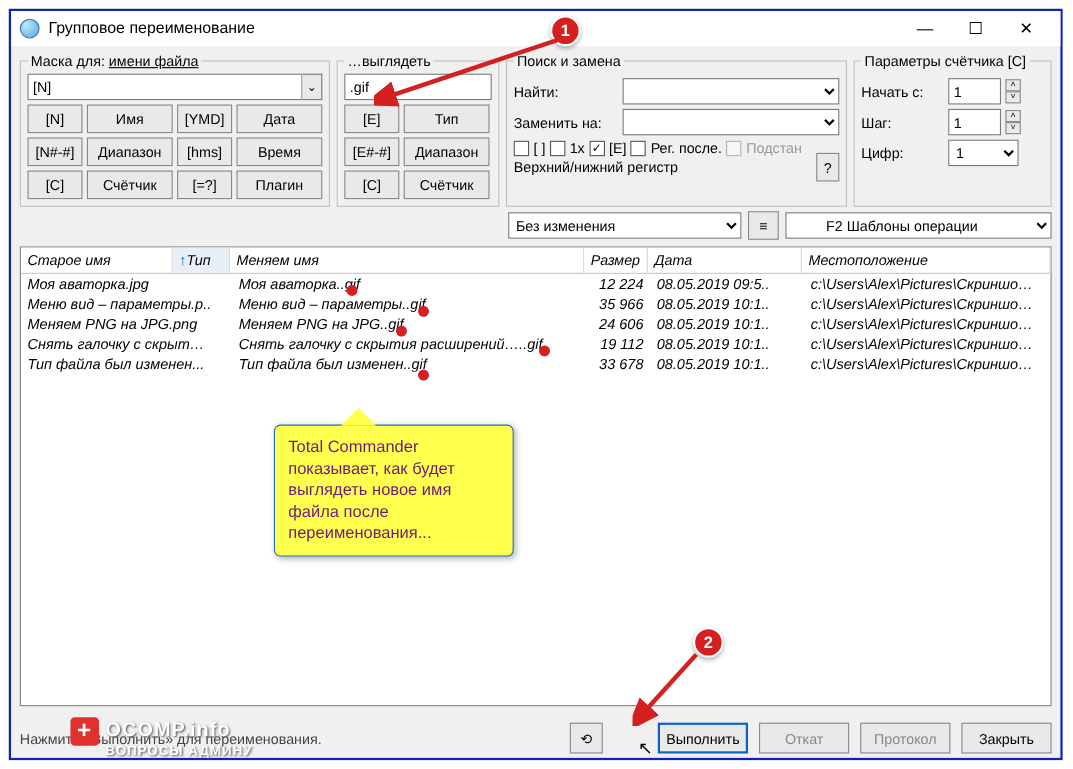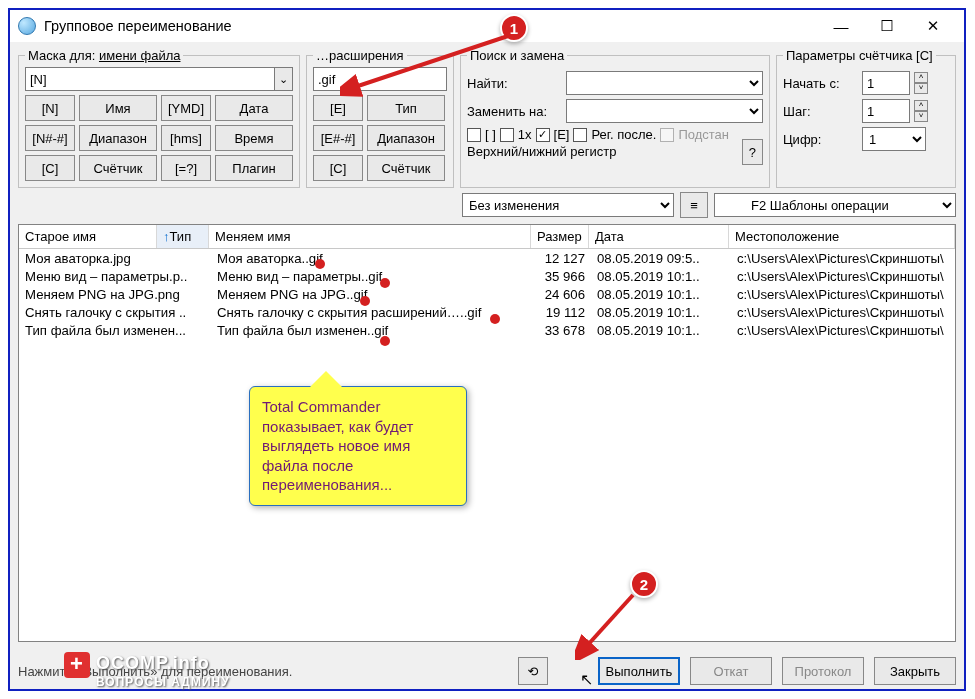--- a/index.html
+++ b/index.html
@@ -32,21 +32,21 @@
 .chkline { display:flex; gap:4px; align-items:center; font-size:13px; margin-top:4px; }
 .chk { width:14px; height:14px; border:1px solid #555; background:#fff; display:inline-flex; align-items:center; justify-content:center; font-size:11px; }
 .g-count .lbl { width:75px; font-size:13px; }
 .g-count .inp { width:48px; }
 .g-count .spn { width:14px; font-size:8px; line-height:8px; display:flex; flex-direction:column; }
 .g-count .spn div { border:1px solid #888; height:11px; background:#e9e9e9; text-align:center; }
 .opts { display:flex; gap:6px; margin-top:4px; align-items:center; }
 .opts .sel { flex:1; }
 .opts .sq { width:28px; height:26px; }
 .f2 { width:168px;padding-left:32px; }
-.table { margin-top:6px; border:1px solid #828282; background:#fff; height:418px; overflow:hidden; }
+.table { margin-top:6px; border:1px solid #828282; background:#fff; height:418px; overflow:hidden;font-style:italic; }
 .thead { display:flex; background:#fff; border-bottom:1px solid #c8c8c8; height:24px; align-items:center; font-size:13px; }
 .th { padding:2px 6px; border-right:1px solid #d8d8d8; height:100%; display:flex; align-items:center; }
 .sorted { background:#e8eff8; }
 .tbody { font-size:13.2px; }
 .tr { display:flex; height:18px; align-items:center; }
 .td { padding:0 6px; white-space:nowrap; overflow:hidden; text-overflow:ellipsis; }
 .c-old{width:180px} .c-typ{width:10px} .c-new{width:322px} .c-size{width:58px;text-align:right} .c-date{width:140px} .c-loc{flex:1}
 .th.c-old{width:138px} .th.c-typ{width:52px}
 .footer { position:absolute; bottom:4px; left:8px; right:8px; display:flex; align-items:center; gap:10px; font-size:13px; }
 .fbtn { height:28px; min-width:82px; border:1px solid #888; background:#e9e9e9; display:flex; align-items:center; justify-content:center; font-size:13px; }
@@ -100,21 +100,21 @@
         </div>
         <div class="row">
           <div class="btn short">[C]</div>
           <div class="btn label">Счётчик</div>
           <div class="btn short">[=?]</div>
           <div class="btn label">Плагин</div>
         </div>
       </fieldset>
 
       <fieldset class="g-ext">
-        <legend>…расширения</legend>
+        <legend>…выглядеть</legend>
         <div class="inprow">
           <input class="inp" value=".gif" style="">
         </div>
         <div class="row">
           <div class="btn short">[E]</div>
           <div class="btn label">Тип</div>
         </div>
         <div class="row">
           <div class="btn short">[E#-#]</div>
           <div class="btn label">Диапазон</div>
@@ -193,21 +193,21 @@
         <div class="th c-new">Меняем имя</div>
         <div class="th c-size">Размер</div>
         <div class="th c-date">Дата</div>
         <div class="th c-loc">Местоположение</div>
       </div>
       <div class="tbody" id="tbody">
           <div class="tr">
             <div class="td c-old">Моя аваторка.jpg</div>
             <div class="td c-typ"></div>
             <div class="td c-new">Моя аваторка..gif</div>
-            <div class="td c-size">12 127</div>
+            <div class="td c-size">12 224</div>
             <div class="td c-date">08.05.2019 09:5..</div>
             <div class="td c-loc">c:\Users\Alex\Pictures\Скриншоты\</div>
           </div>
           <div class="tr">
             <div class="td c-old">Меню вид – параметры.p..</div>
             <div class="td c-typ"></div>
             <div class="td c-new">Меню вид – параметры..gif</div>
             <div class="td c-size">35 966</div>
             <div class="td c-date">08.05.2019 10:1..</div>
             <div class="td c-loc">c:\Users\Alex\Pictures\Скриншоты\</div>

